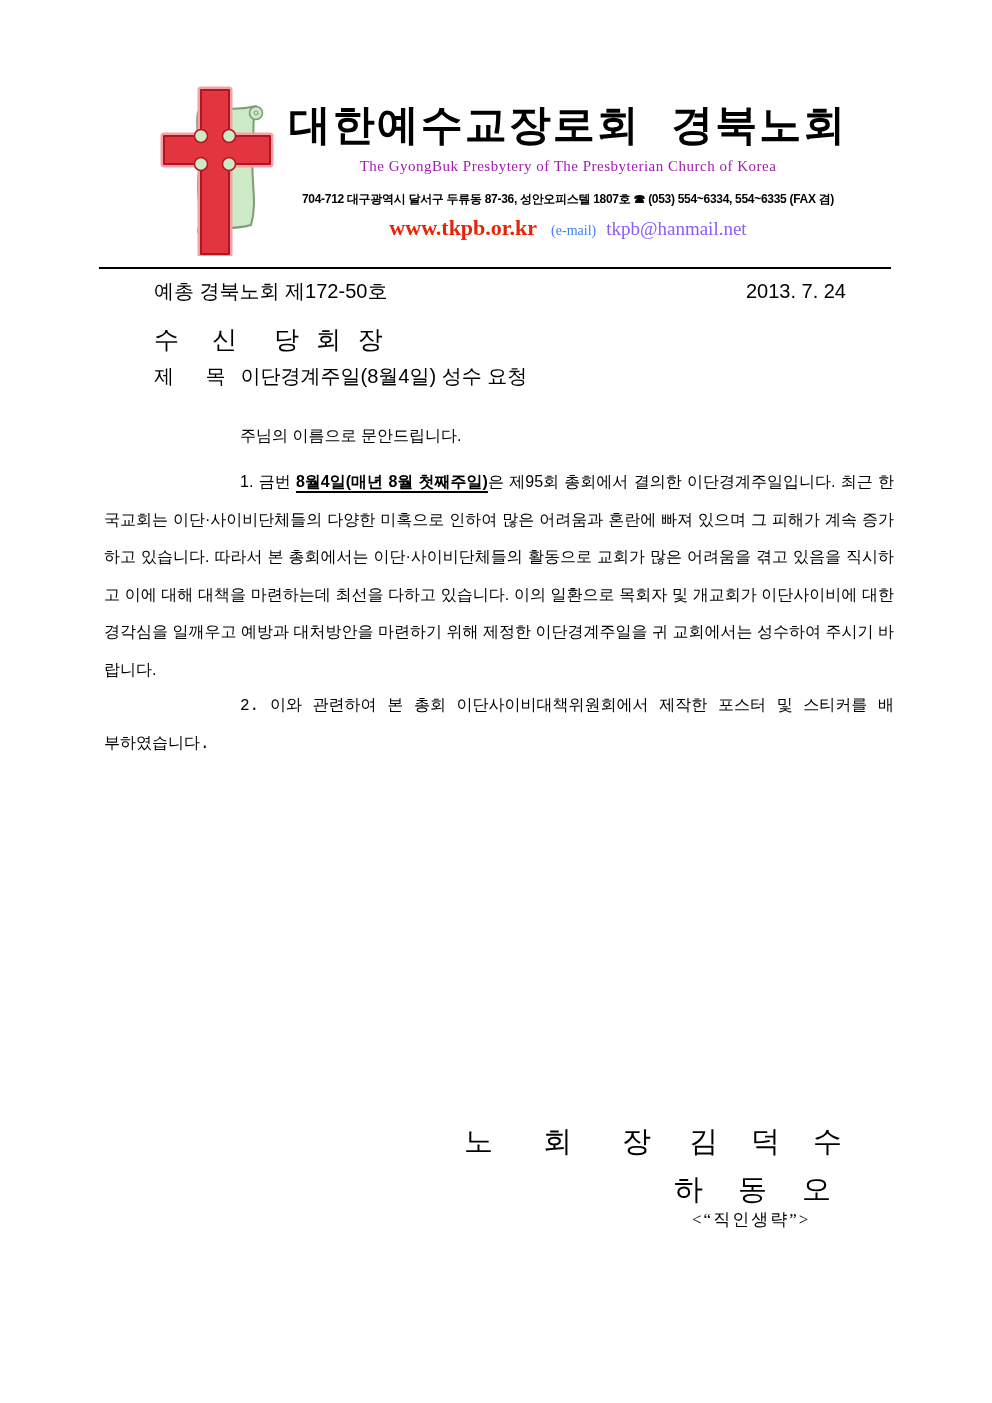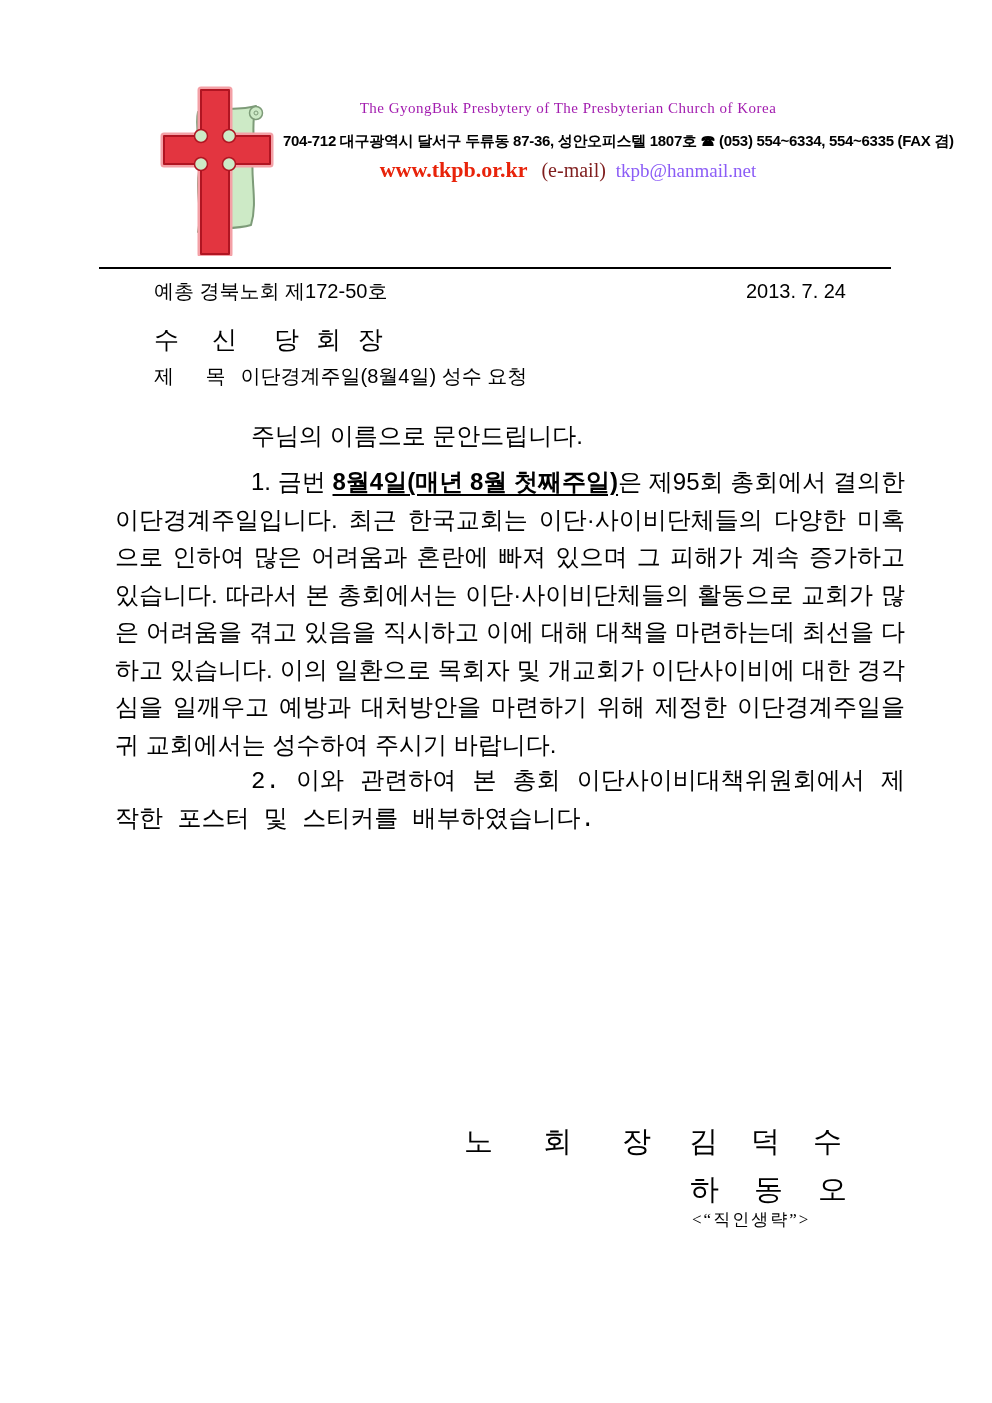--- a/index.html
+++ b/index.html
@@ -14,58 +14,58 @@
     font-family:"Liberation Serif", serif;
     font-size:42px; font-weight:900; letter-spacing:2px; word-spacing:18px;
     line-height:58px; white-space:nowrap;
   }
   .org-name-en {
     font-family:"Liberation Serif", serif;
     font-size:15px; color:#a21caf; letter-spacing:0.5px; line-height:25px;
     white-space:nowrap;
   }
   .org-address {
-    font-size:15px; font-weight:bold; letter-spacing:-0.3px;
+    font-size:12px; font-weight:bold; letter-spacing:-0.3px;
     margin-top:9px; line-height:22px; white-space:nowrap;
   }
   .org-web { font-family:"Liberation Serif", serif; margin-top:4px; line-height:28px; white-space:nowrap; }
   .org-web .site { color:#e8230a; font-weight:bold; font-size:22px; }
-  .org-web .email-label { color:#7f1d1d; font-size:20px; margin-left:10px; }
+  .org-web .email-label { color:#3b82f6; font-size:14px; margin-left:10px; }
   .org-web .email { color:#8b5cf6; font-weight:normal; font-size:19px; margin-left:6px; }
 
   .separator { position:absolute; left:99px; top:267px; width:792px; border-top:2px solid #000; }
 
   
   .ref-row { position:absolute; left:100px; top:279px; width:790px;
              display:flex; justify-content:space-between;
              font-size:20px; line-height:24px; padding-left:54px; padding-right:44px; }
   .recipient-row { position:absolute; left:154px; top:327px; font-size:25px; line-height:25px; }
   .subject-row   { position:absolute; left:154px; top:364px; font-size:20px; line-height:25px; }
   .meta-label { word-spacing:26px; }
   .recipient-val { margin-left:37px; word-spacing:10px; }
   .subject-val   { margin-left:15px; }
 
   
-  .body-block { position:absolute; left:115px; top:421px; width:790px; font-size:24px; }
+  .body-block { position:absolute; left:104px; top:421px; width:790px; font-size:16px; }
   .greeting { padding-left:136px; line-height:30px; }
   .para { margin-top:12px; text-indent:136px; line-height:37.5px;
           text-align:justify; word-break:break-all; }
   .para.second { margin-top:0;font-family:Liberation Mono, monospace; }
   .emph { font-weight:bold; text-decoration:underline; text-underline-offset:4px; text-decoration-thickness:2px; }
 
   
   .sig-block { position:absolute; left:437px; top:1122px; width:420px; height:130px;
                font-family:"Liberation Serif", serif; font-size:29px;margin-left:27px; }
   .sig-row { position:relative; height:48px; }
   .sig-role, .sig-name { position:absolute; top:0; white-space:nowrap; }
   .sig-role { left:0; }
   .row-moderator .sig-role { letter-spacing:50px; }
   .row-moderator .sig-name { left:225px; letter-spacing:33px; }
   .row-clerk .sig-role { letter-spacing:131px; }
-  .row-clerk .sig-name { left:226px; letter-spacing:35px; }
+  .row-clerk .sig-name { left:210px; letter-spacing:35px; }
   .seal-note { position:absolute; left:228px; top:86px; font-size:17px; letter-spacing:2px; white-space:nowrap; }
 </style>
 </head>
 <body>
 
 <div class="page">
 
   <div class="logo">
     <svg width="135" height="172" viewBox="0 0 135 172">
 
@@ -79,20 +79,21 @@
       <path d="M53,6 H81 V52 H122 V80 H81 V170 H53 V80 H16 V52 H53 Z" fill="#e33540" stroke="#b01522" stroke-width="2" stroke-linejoin="round"></path>
 
       <circle cx="53" cy="52" r="6.5" fill="#cdeac6" stroke="#b01522" stroke-width="1.5"></circle>
       <circle cx="81" cy="52" r="6.5" fill="#cdeac6" stroke="#b01522" stroke-width="1.5"></circle>
       <circle cx="53" cy="80" r="6.5" fill="#cdeac6" stroke="#b01522" stroke-width="1.5"></circle>
       <circle cx="81" cy="80" r="6.5" fill="#cdeac6" stroke="#b01522" stroke-width="1.5"></circle>
     </svg>
   </div>
 
   <div class="head-text">
+    <div class="org-name">대한예수교장로회 경북노회</div>
     <div class="org-name-en">The GyongBuk Presbytery of The Presbyterian Church of Korea</div>
     <div class="org-address">704-712  대구광역시 달서구 두류동 87-36, 성안오피스텔 1807호  ☎ (053) 554~6334, 554~6335 (FAX 겸)</div>
     <div class="org-web">
       <span class="site">www.tkpb.or.kr</span>
       <span class="email-label">(e-mail)</span>
       <span class="email">tkpb@hanmail.net</span>
     </div>
   </div>
 
   <div class="separator"></div>

